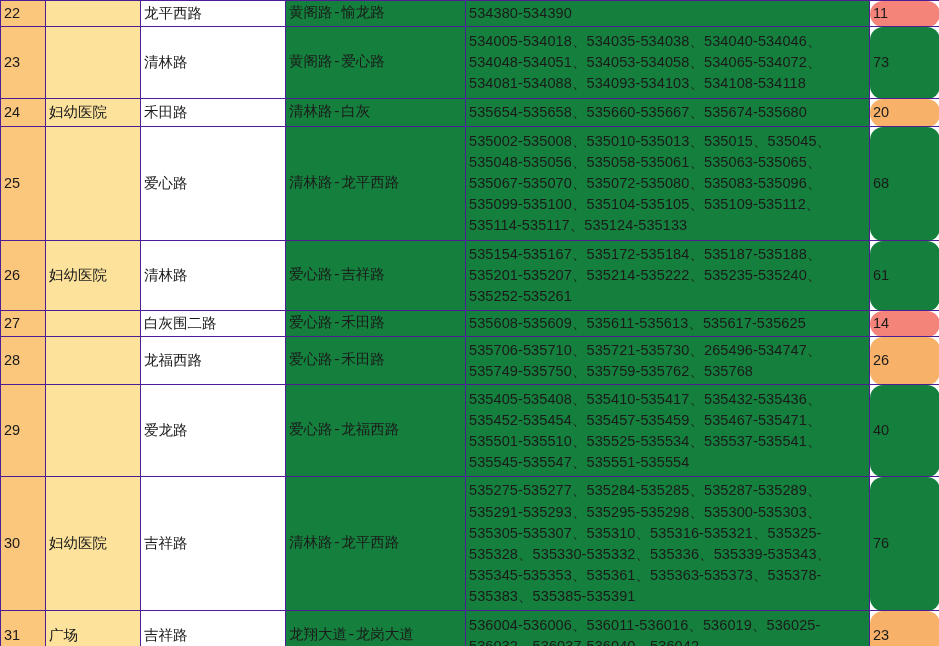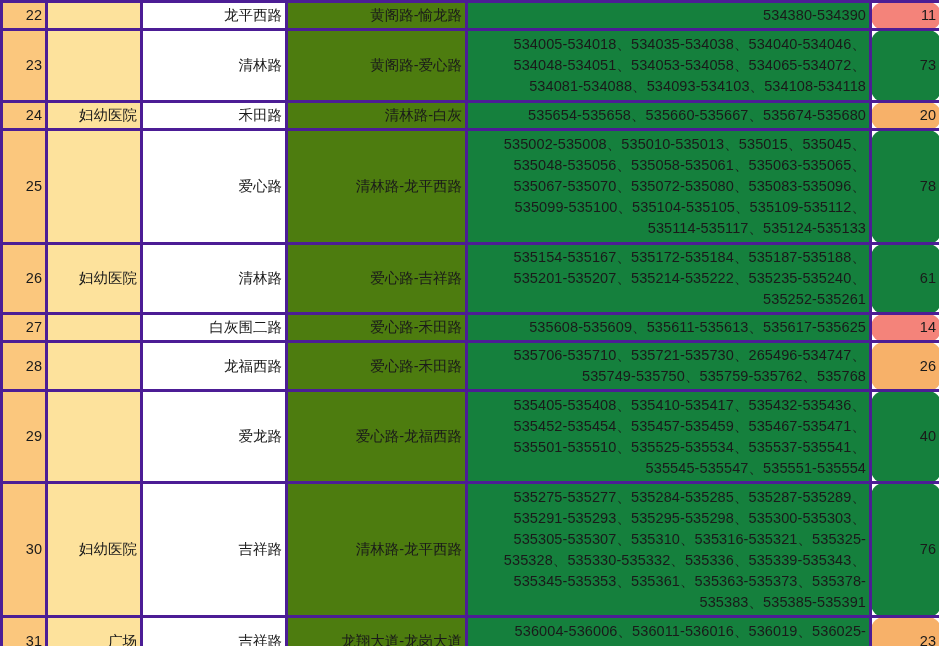--- a/index.html
+++ b/index.html
@@ -17,41 +17,41 @@
     overflow: hidden;
     background: #ffffff;
   }
   table.grid {
     border-collapse: collapse;
     table-layout: fixed;
     width: 939px;
     height: 646px;
   }
   table.grid td {
-    border: 3px solid #4c1d95;
-    text-align: right;
+    border: 1px solid #4c1d95;
+    text-align: left;
     vertical-align: middle;
     font-size: 14.5px;
     color: #1a1a1a;
     padding: 2px 3px;
     line-height: 1.45;
     overflow: hidden;
   }
   
   col.c-idx   { width: 45px; }
   col.c-place { width: 95px; }
   col.c-road  { width: 145px; }
   col.c-range { width: 180px; }
   col.c-codes { width: 404px; }
   col.c-count { width: 70px; }
 
   .cell-idx   { background: #fbc77d; }
   .cell-place { background: #fde29c; }
   .cell-road  { background: #ffffff; margin-top: 48px; }
-  .cell-range { background: #4d7c0f; }
+  .cell-range { background: #15803d; font-family: Liberation Mono, monospace; }
   .cell-codes { background: #15803d; font-size: 14px; }
   .cell-count { background: #fdeeb0; border-radius: 13px; }
 
   .count-red    { background: #f4837a; }
   .count-orange { background: #f7b169; }
   .count-yellow { background: #15803d; }
 
   .idx-light  { background: #fbc77d; }
 
   .codes-text {
@@ -115,21 +115,21 @@
         <td class="cell-place"></td>
         <td class="cell-road">爱心路</td>
         <td class="cell-range">清林路-龙平西路</td>
         <td class="cell-codes">
             <span class="codes-text">535002-535008、535010-535013、535015、535045、
 535048-535056、535058-535061、535063-535065、
 535067-535070、535072-535080、535083-535096、
 535099-535100、535104-535105、535109-535112、
 535114-535117、535124-535133</span>
           </td>
-        <td class="cell-count count-yellow">78</td>
+        <td class="cell-count count-yellow">68</td>
       </tr>
 
       <tr style="height:70px">
         <td class="cell-idx idx-light">26</td>
         <td class="cell-place">妇幼医院</td>
         <td class="cell-road">清林路</td>
         <td class="cell-range">爱心路-吉祥路</td>
         <td class="cell-codes">
             <span class="codes-text">535154-535167、535172-535184、535187-535188、
 535201-535207、535214-535222、535235-535240、

